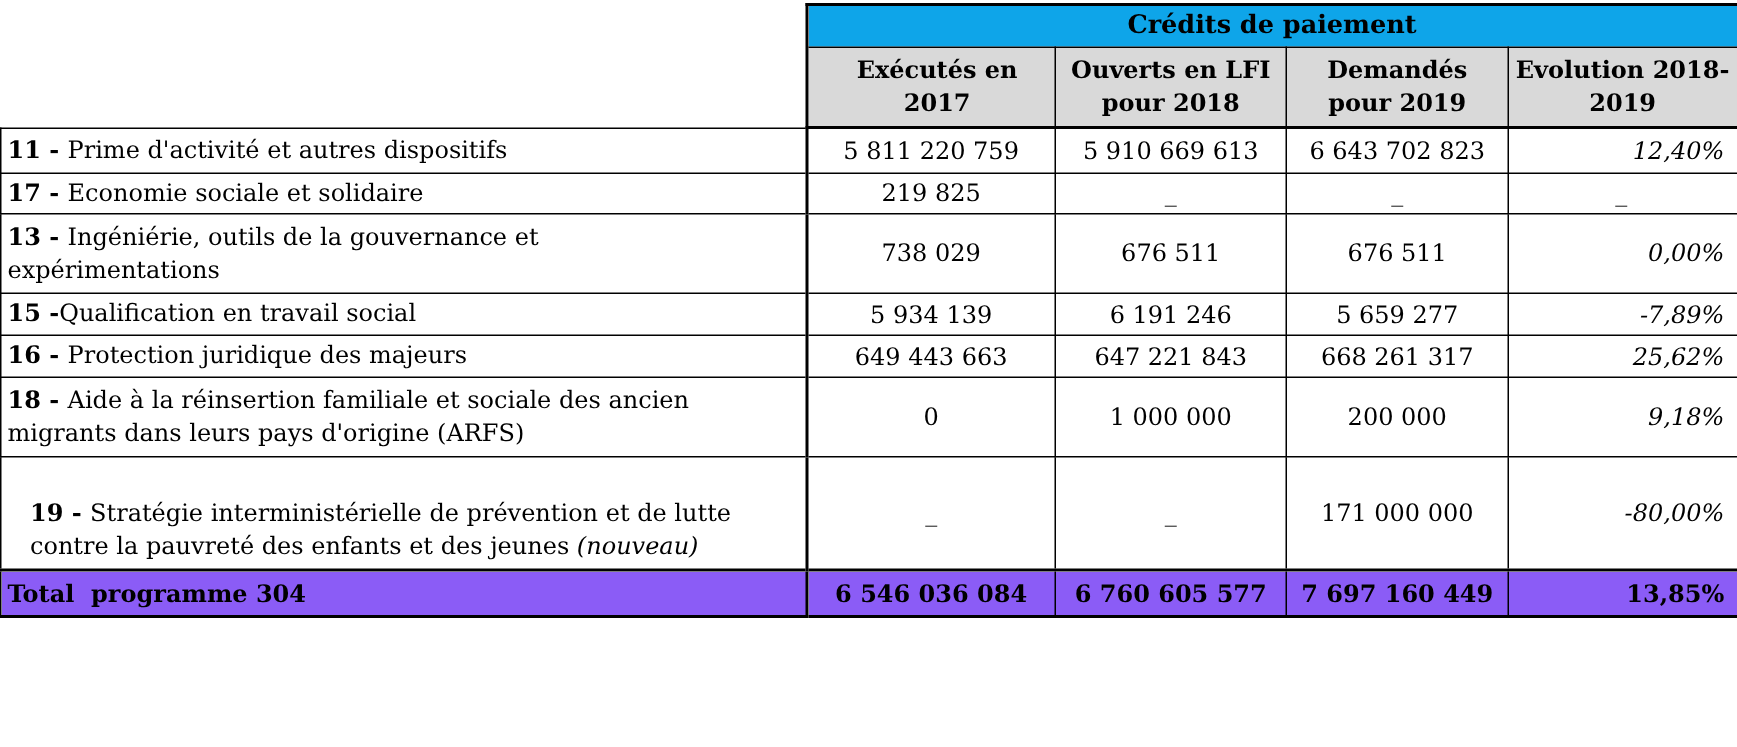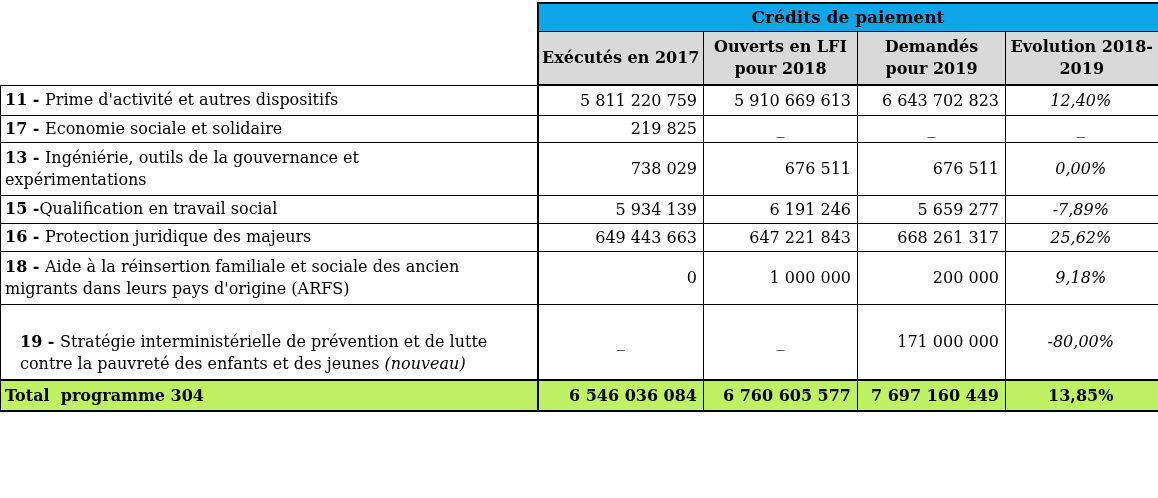--- a/index.html
+++ b/index.html
@@ -32,40 +32,40 @@
   
   th.col {
     background: #d9d9d9;
     font-weight: bold;
     text-align: center;
     border-bottom: 2px solid #000;
     line-height: 1.35;
     padding: 2px 3px;
   }
   th.col .hline { display: block; }
-  th.col-first { border-left: 2px solid #000; }
+  th.col-first { border-left: 2px solid #000; padding-left: 11px; }
   th.col-last  { border-right: 2px solid #000; }
   
   td.label {
     text-align: left;
     white-space: pre-wrap;
     line-height: 1.38;
     padding: 2px 4px 2px 4px;
   }
   td.label .num { font-weight: bold; }
   td.label .suffix { font-style: italic; }
   td.label-bottom { vertical-align: bottom; padding-bottom: 4px; padding-left: 19px; }
   
-  td.val { text-align: right; padding-right: 6px; }
+  td.val { text-align: center; padding-right: 6px; }
   td.val-first { border-left: 2px solid #000; }
-  td.pct { text-align: center; font-style: italic; padding-right: 8px; border-right: 2px solid #000; }
+  td.pct { text-align: right; font-style: italic; padding-right: 8px; border-right: 2px solid #000; }
   td.dash { text-align: center; font-style: normal; }
   
   tr.total td {
-    background: #bef264;
+    background: #8b5cf6;
     font-weight: bold;
     border-top: 2px solid #000;
     border-bottom: 2px solid #000;
   }
   tr.total td.label { white-space: pre-wrap; }
   tr.total td.pct { font-style: normal; }
   tr.total td.leftmost { border-left: 1px solid #000; }
 </style>
 </head>
 <body>

